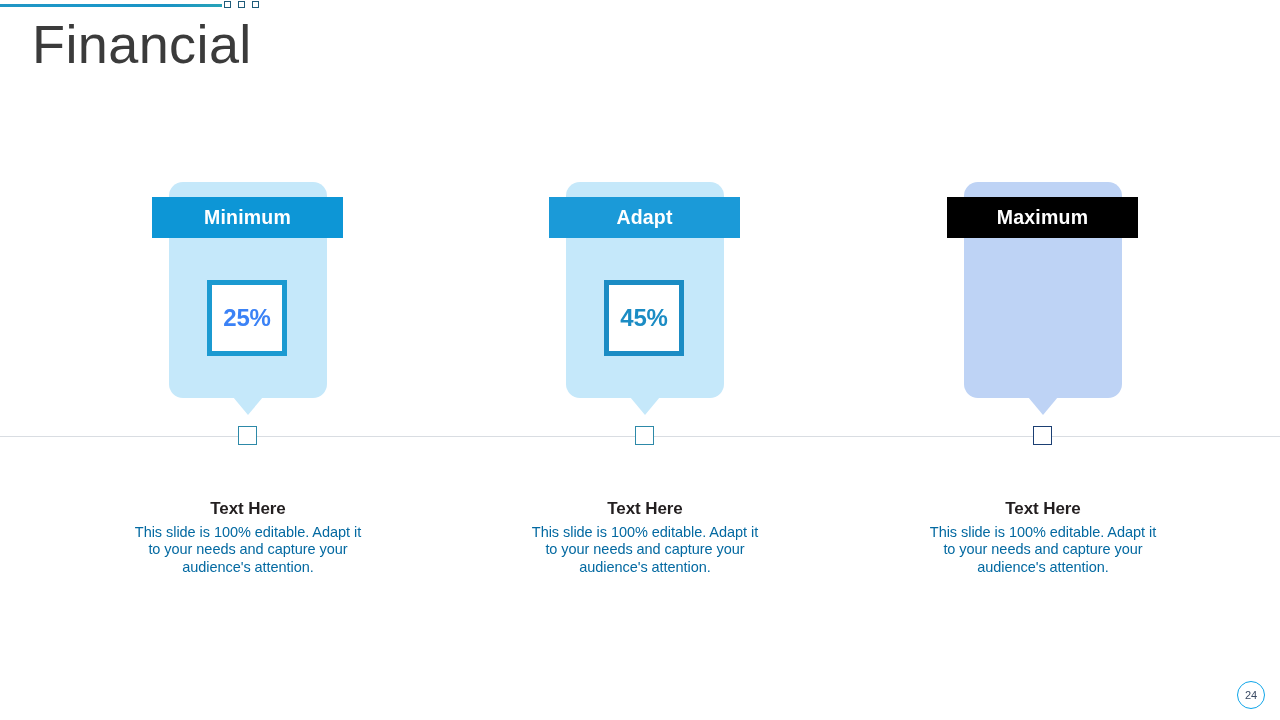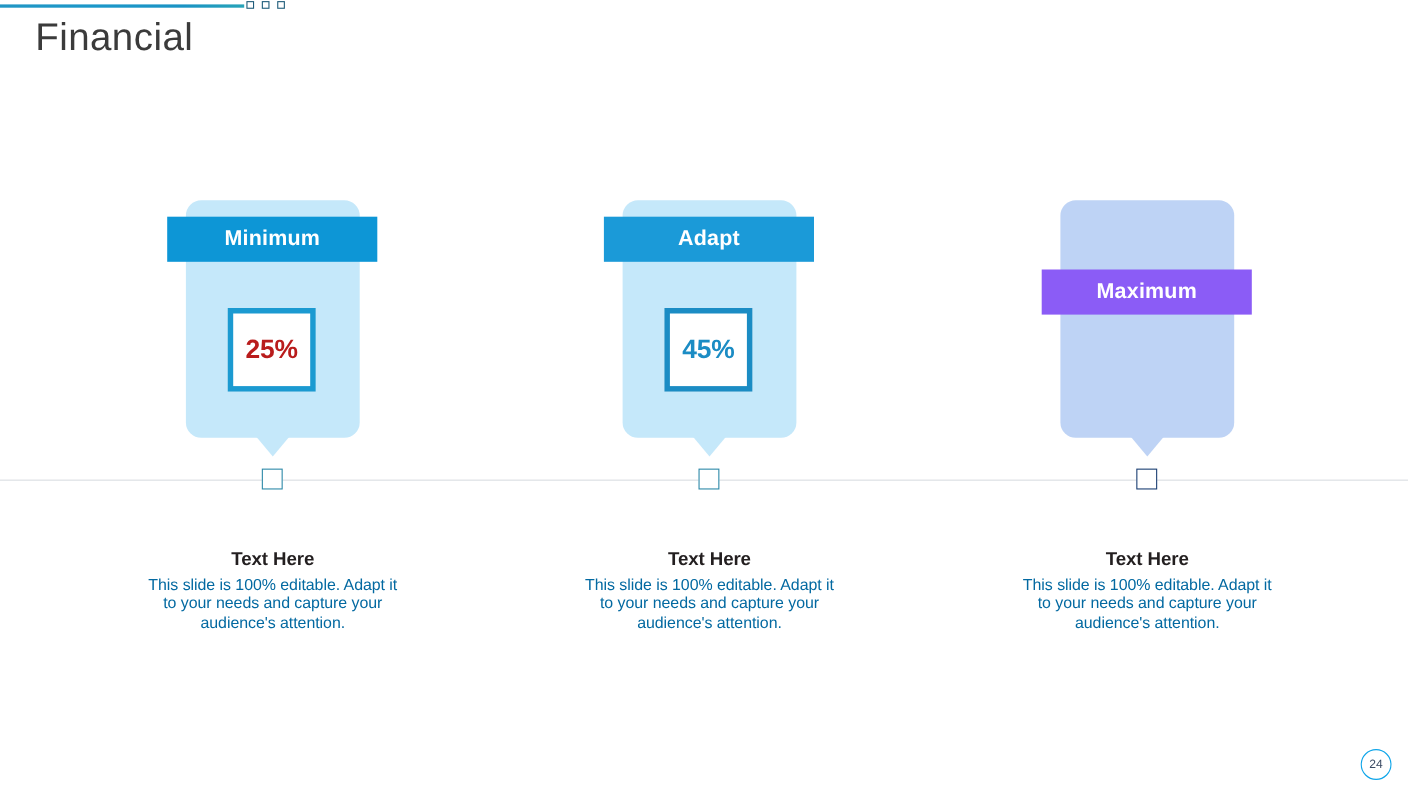--- a/index.html
+++ b/index.html
@@ -37,21 +37,21 @@
     border: 1.4px solid #1f5c7a;
     box-sizing: border-box;
     background: transparent;
   }
 
   
   .page-title {
     position: absolute;
     left: 32px;
     top: 15px;
-    font-size: 35px;
+    font-size: 54px;
     font-weight: 400;
     color: #3b3b3b;
     letter-spacing: 0.4px;
     line-height: 1.1;
     white-space: nowrap;
   }
 
   
   .divider-line {
     position: absolute;
@@ -210,21 +210,21 @@
 
 <div class="columns">
 
   <div class="column col-0">
     <div class="card-body" style="background: rgb(197, 232, 250);"></div>
     <div class="card-pointer" style="border-top-color: rgb(197, 232, 250);"></div>
     <div class="card-banner" style="background: rgb(13, 150, 214);">
       <span class="card-banner-label">Minimum</span>
     </div>
     <div class="percent-box" style="border: 5px solid rgb(27, 154, 209);">
-      <span class="percent-value" style="color: #b91c1c; text-align: center;">25%</span>
+      <span class="percent-value" style="color: #3b82f6; text-align: center;">25%</span>
     </div>
     <div class="node-marker" style="border-color: rgb(45, 137, 168);"></div>
     <div class="caption-block">
       <div class="caption-heading">Text Here</div>
       <div class="caption-text">This slide is 100% editable. Adapt it to your needs and capture your audience's attention.</div>
     </div>
   </div>
 
   <div class="column col-1">
     <div class="card-body" style="background: rgb(197, 232, 250);"></div>
@@ -238,21 +238,21 @@
     <div class="node-marker" style="border-color: rgb(45, 137, 168);"></div>
     <div class="caption-block">
       <div class="caption-heading">Text Here</div>
       <div class="caption-text">This slide is 100% editable. Adapt it to your needs and capture your audience's attention.</div>
     </div>
   </div>
 
   <div class="column col-2">
     <div class="card-body" style="background: rgb(190, 211, 245);"></div>
     <div class="card-pointer" style="border-top-color: rgb(190, 211, 245);"></div>
-    <div class="card-banner" style="background: #8b5cf6; margin-top: 48px;">
+    <div class="card-banner" style="background: #000000;">
       <span class="card-banner-label">Maximum</span>
     </div>
     <div class="node-marker" style="border-color: rgb(27, 63, 115);"></div>
     <div class="caption-block">
       <div class="caption-heading">Text Here</div>
       <div class="caption-text">This slide is 100% editable. Adapt it to your needs and capture your audience's attention.</div>
     </div>
   </div>
 
 </div>

